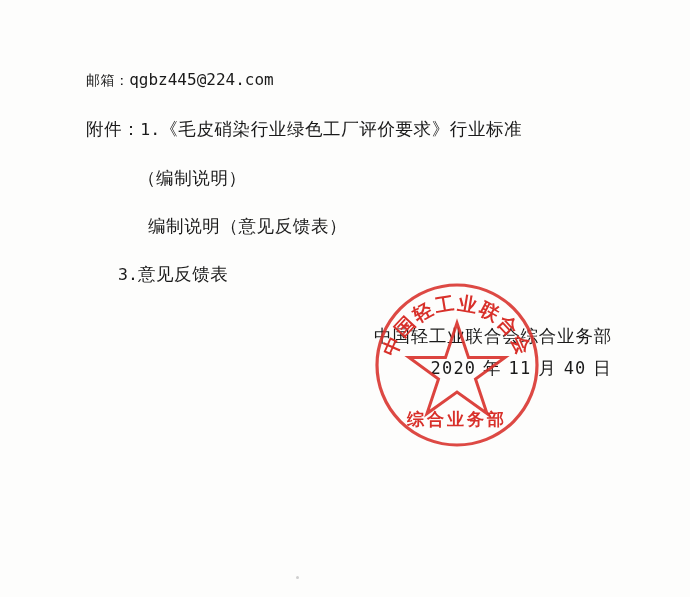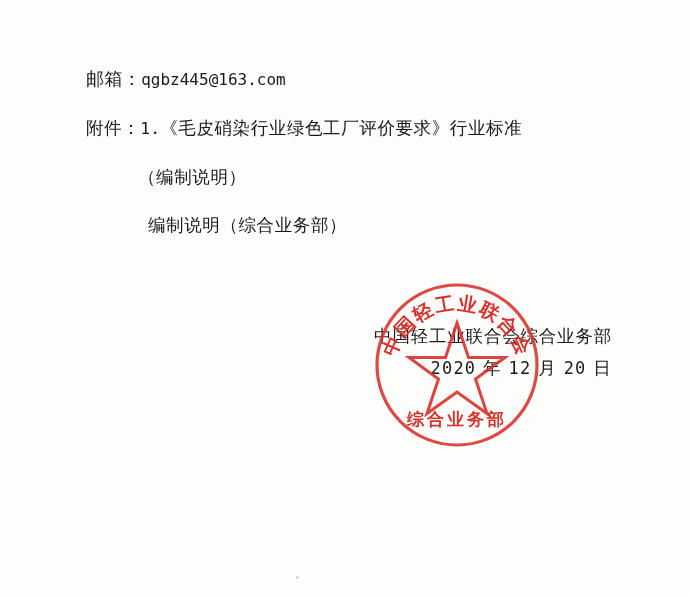--- a/index.html
+++ b/index.html
@@ -31,22 +31,22 @@
     line-height: 36px;
     letter-spacing: 0.4px;
     white-space: nowrap;
   }
   .line-email {
     font-family: "DejaVu Sans Mono", "Liberation Mono", monospace;
     font-size: 16px;
     letter-spacing: 0px;
   }
   .line-email .label {
-    font-family: Liberation Mono, monospace;
-    font-size: 18px;
+    font-family: Liberation Serif, serif;
+    font-size: 14px;
     letter-spacing: 0.4px;
   }
   .attach-row {
     display: block;
     font-size: 17.5px;
     line-height: 36px;
     letter-spacing: 0.6px;
     white-space: nowrap;
     margin-top: 12px;
   }
@@ -122,47 +122,50 @@
   }
 </style>
 </head>
 <body>
 
 <div class="page">
 
   <div class="doc-body">
 
     <div class="line line-email">
-      <span class="label">邮箱：</span><span>qgbz445@163.com</span>
+      <span class="label">邮箱：</span><span>qgbz445@224.com</span>
     </div>
 
     <div class="attach-row indent-1">
       <span>附件：</span><span class="num">1.</span><span>《毛皮硝染行业绿色工厂评价要求》行业标准</span>
     </div>
 
     <div class="attach-row indent-2">
       <span>（编制说明）</span>
     </div>
 
 
     <div class="attach-row indent-4">
-      <span>编制说明（综合业务部）</span>
+      <span>编制说明（意见反馈表）</span>
     </div>
 
+    <div class="attach-row indent-3">
+      <span class="num">3.</span><span>意见反馈表</span>
+    </div>
 
   </div>
 
   <div class="signature">
     <div class="sign-org">中国轻工业联合会综合业务部</div>
     <div class="sign-date">
       <span class="dnum">2020</span>
       <span>年</span>
-      <span class="dnum">12</span>
+      <span class="dnum">11</span>
       <span>月</span>
-      <span class="dnum">20</span>
+      <span class="dnum">40</span>
       <span>日</span>
     </div>
   </div>
 
   <div class="seal">
     <svg width="172" height="172" viewBox="0 0 172 172" xmlns="http://www.w3.org/2000/svg">
       <defs>
         <path id="arcpath" d="M 22,95 A 64,64 0 0 1 150,95" fill="none"></path>
       </defs>
       <circle cx="86" cy="86" r="80" fill="none" stroke="#d8302a" stroke-width="3.2" opacity="0.88"></circle>

